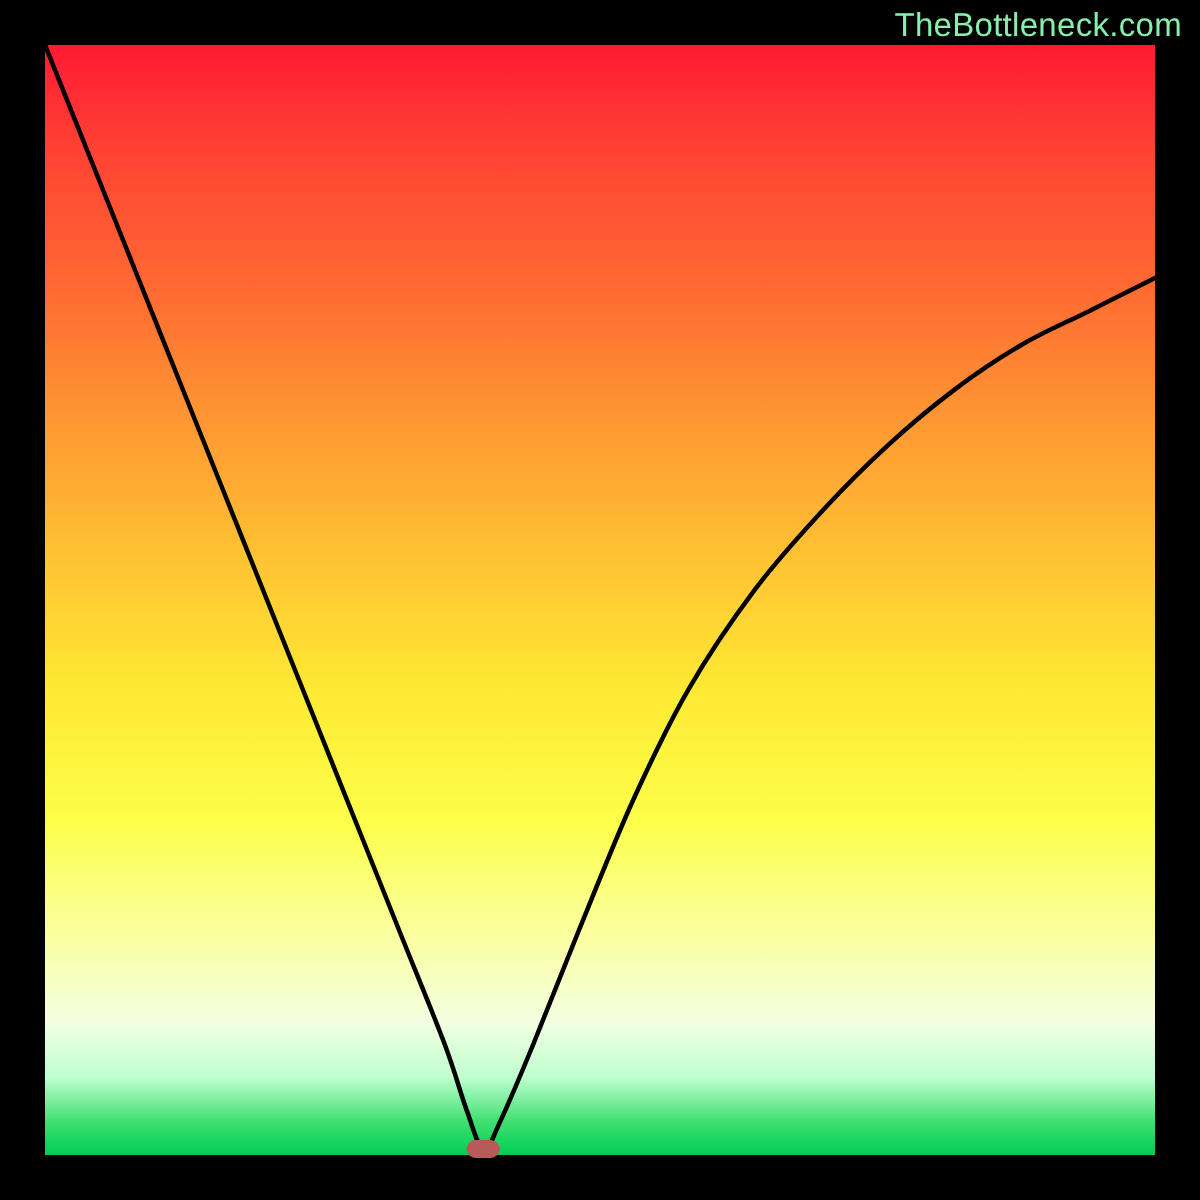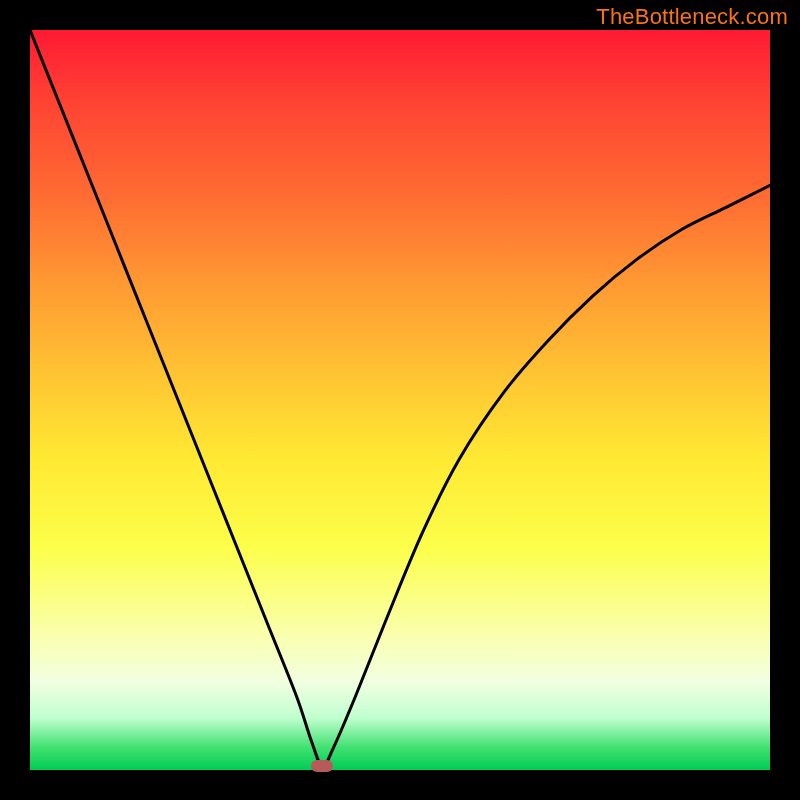--- a/index.html
+++ b/index.html
@@ -44,21 +44,21 @@
     position: absolute;
     left: 0;
     top: 0;
     width: 740px;
     height: 740px;
   }
   .watermark {
     position: absolute;
     top: 4px;
     right: 12px;
-    color: #f97316;
+    color: #86efac;
     font-size: 22px;
     font-weight: 500;
     letter-spacing: 0.2px;
   }
   .marker {
     position: absolute;
     width: 22px;
     height: 12px;
     border-radius: 6px;
     background: #b85a5a;

